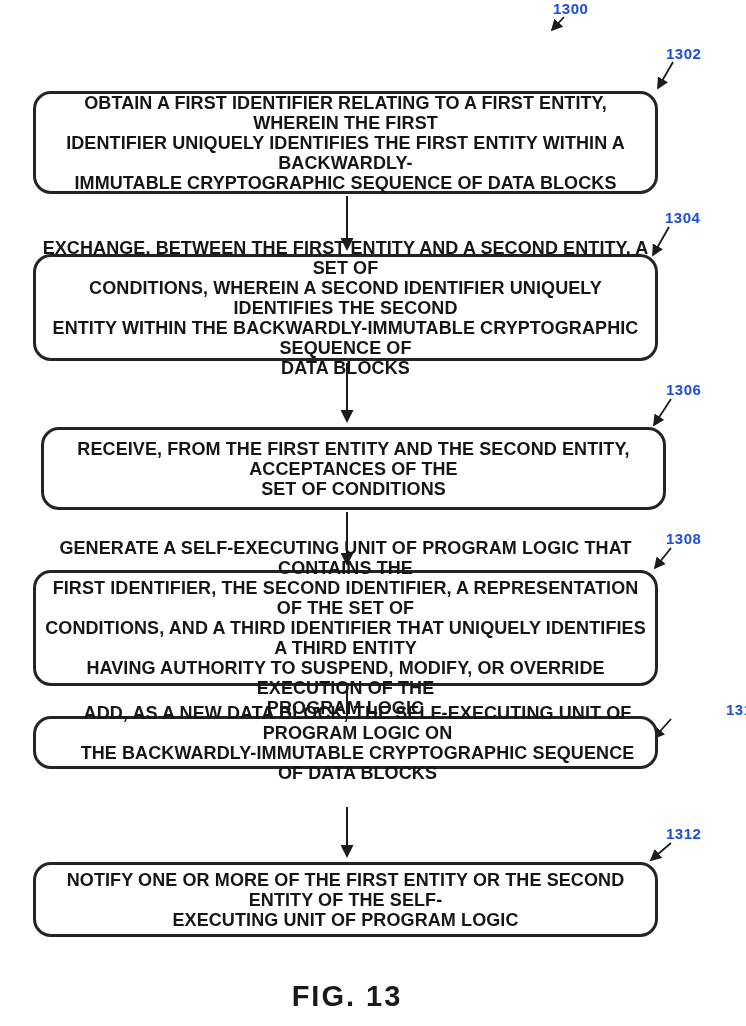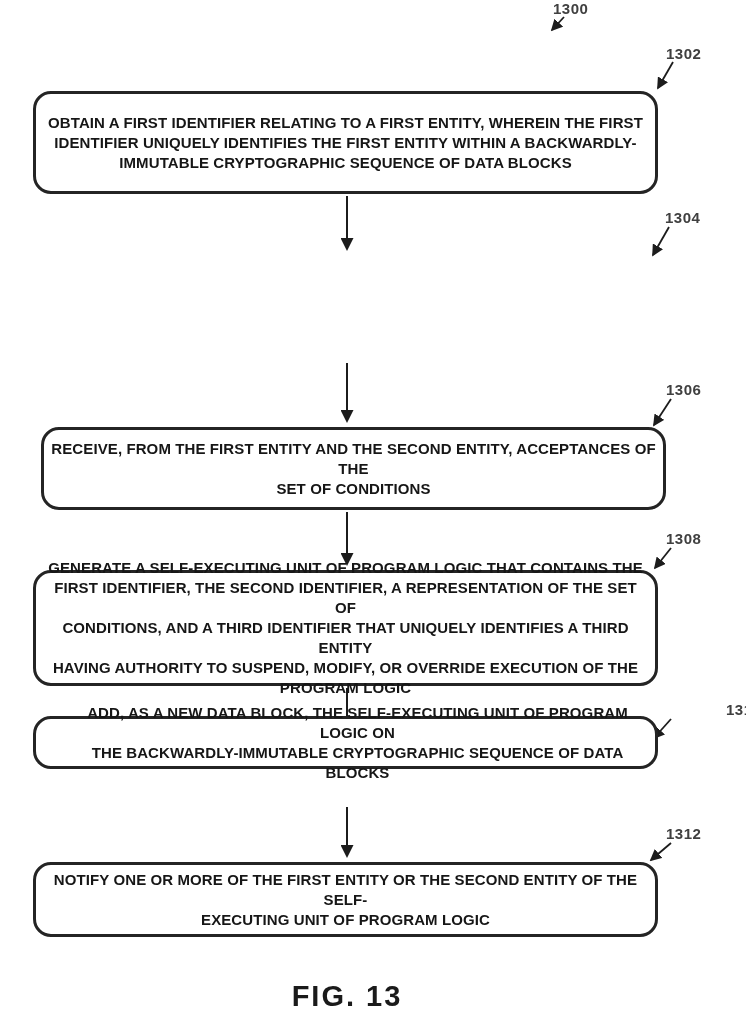--- a/index.html
+++ b/index.html
@@ -23,40 +23,40 @@
     box-sizing: border-box;
     border: 3px solid #242424;
     border-radius: 18px;
     background: #ffffff;
     display: flex;
     align-items: center;
     justify-content: center;
     text-align: center;
   }
   .flow-box .box-text {
-    font-size: 15px;
+    font-size: 18px;
     line-height: 20px;
     font-weight: bold;
     letter-spacing: 0.1px;
     white-space: pre-line;
     padding: 2px 6px;
     color: #161616;
   }
   .box-1302 { top: 91px;  height: 103px; }
   .box-1304 { top: 254px; height: 107px; }
   .box-1306 { top: 427px; height: 83px; margin-left: 8px;  }
   .box-1308 { top: 570px; height: 116px; }
   .box-1310 { top: 716px; height: 53px; padding-left: 24px;  }
   .box-1312 { top: 862px; height: 75px;  }
 
   .ref-label {
     position: absolute;
     font-size: 15px;
     font-weight: bold;
-    color: #404040;
+    color: #1d4ed8;
     letter-spacing: 0.5px;
   }
   .ref-1300 { left: 553px; top: 0px;   }
   .ref-1302 { left: 666px; top: 45px;  }
   .ref-1304 { left: 665px; top: 209px; }
   .ref-1306 { left: 666px; top: 381px; }
   .ref-1308 { left: 666px; top: 530px; }
   .ref-1310 { left: 686px; top: 701px; margin-left: 40px; }
   .ref-1312 { left: 666px; top: 825px; text-align: center; }
 
@@ -108,20 +108,26 @@
 
   <div class="ref-label ref-1300">1300</div>
 
   <div class="flow-box box-1302">
     <div class="box-text">OBTAIN A FIRST IDENTIFIER RELATING TO A FIRST ENTITY, WHEREIN THE FIRST
 IDENTIFIER UNIQUELY IDENTIFIES THE FIRST ENTITY WITHIN A BACKWARDLY-
 IMMUTABLE CRYPTOGRAPHIC SEQUENCE OF DATA BLOCKS</div>
   </div>
   <div class="ref-label ref-1302">1302</div>
 
+  <div class="flow-box box-1304">
+    <div class="box-text">EXCHANGE, BETWEEN THE FIRST ENTITY AND A SECOND ENTITY, A SET OF
+CONDITIONS, WHEREIN A SECOND IDENTIFIER UNIQUELY IDENTIFIES THE SECOND
+ENTITY WITHIN THE BACKWARDLY-IMMUTABLE CRYPTOGRAPHIC SEQUENCE OF
+DATA BLOCKS</div>
+  </div>
   <div class="ref-label ref-1304">1304</div>
 
   <div class="flow-box box-1306">
     <div class="box-text">RECEIVE, FROM THE FIRST ENTITY AND THE SECOND ENTITY, ACCEPTANCES OF THE
 SET OF CONDITIONS</div>
   </div>
   <div class="ref-label ref-1306">1306</div>
 
   <div class="flow-box box-1308">
     <div class="box-text">GENERATE A SELF-EXECUTING UNIT OF PROGRAM LOGIC THAT CONTAINS THE

